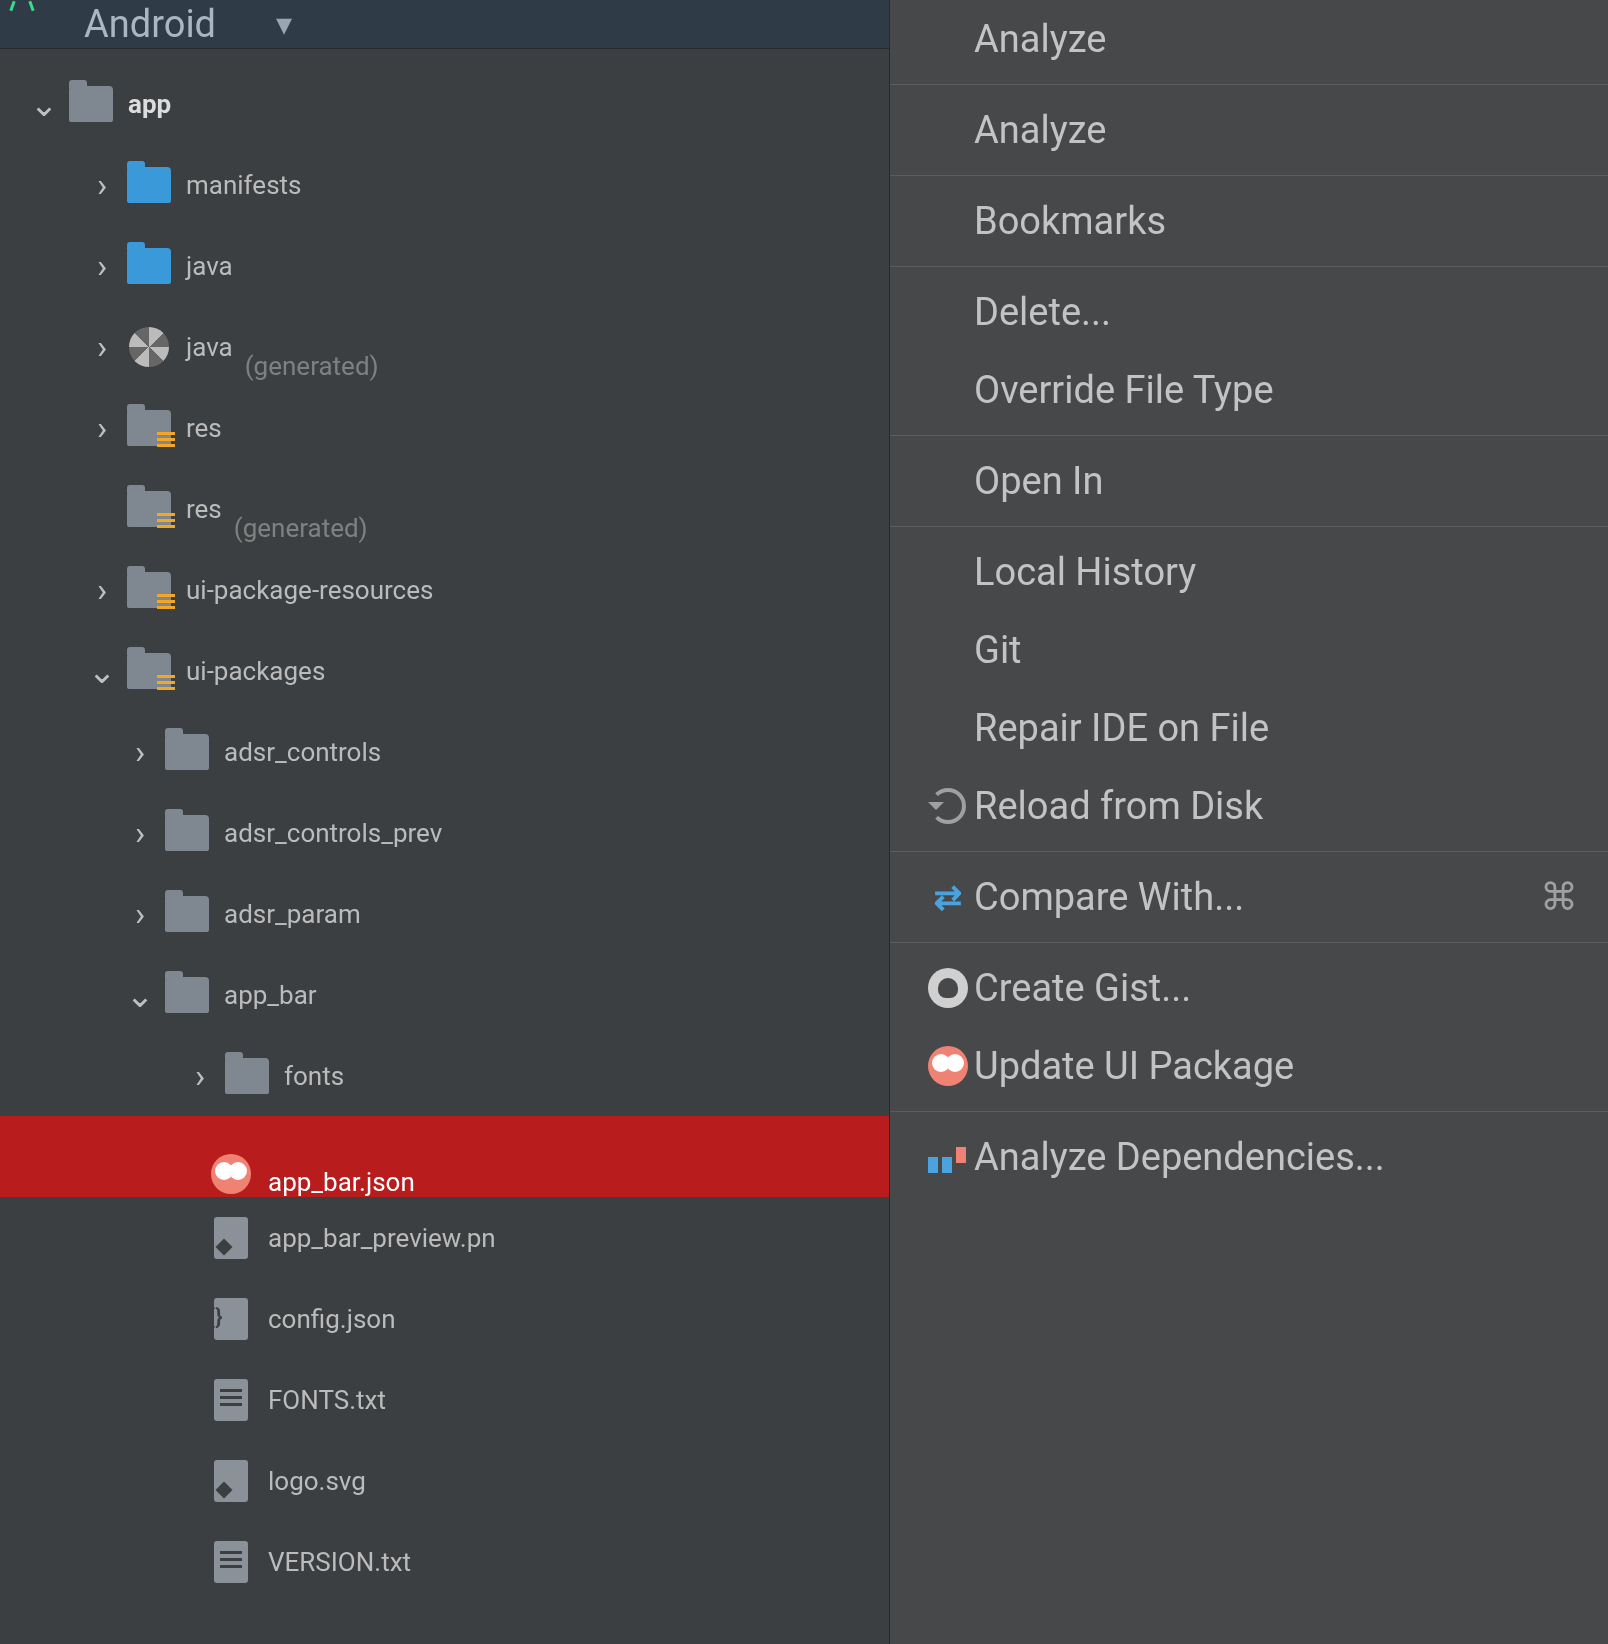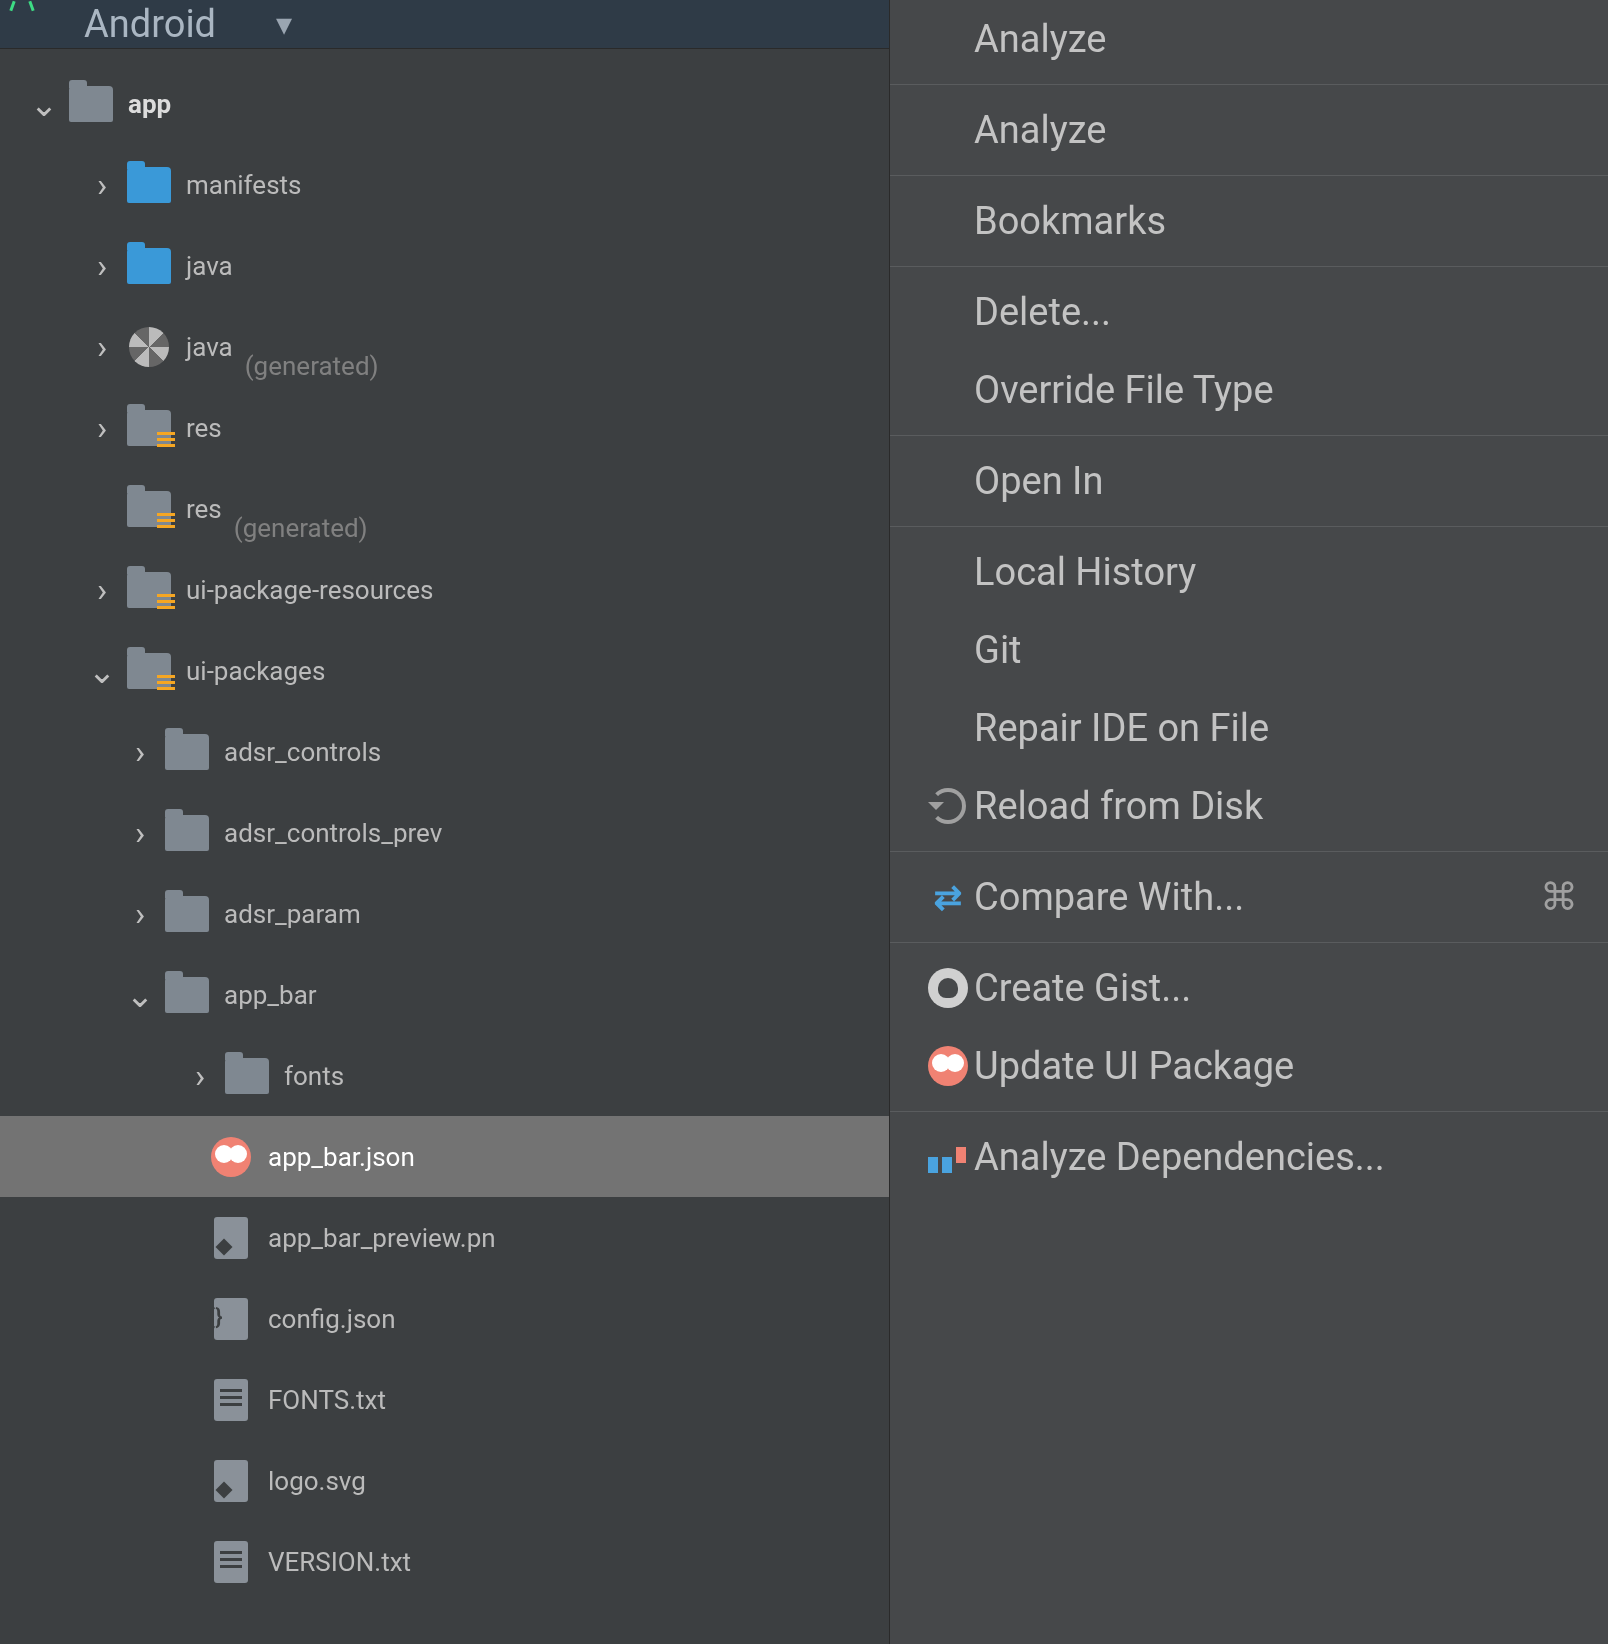--- a/index.html
+++ b/index.html
@@ -27,21 +27,21 @@
   .view-label { color: #aab6c2; font-size: 38px; }
   .chevron-down-header { color: #9aa5b1; font-size: 32px; margin-left: 38px; }
   .tree { padding-top: 14px; }
   .row {
     display: flex;
     align-items: center;
     height: 81px;
     padding-left: 20px;
     white-space: nowrap;
   }
-  .row.selected { background: #737373; color: #ffffff; }
+  .row.selected { background: #b91c1c; color: #ffffff; align-items: flex-end; }
   .indent-0 { padding-left: 20px; }
   .indent-1 { padding-left: 78px; }
   .indent-2 { padding-left: 116px; }
   .indent-3 { padding-left: 176px; }
   .indent-4 { padding-left: 208px; }
   .arrow {
     width: 48px;
     text-align: center;
     color: #bfbfbf;
     font-size: 34px;

